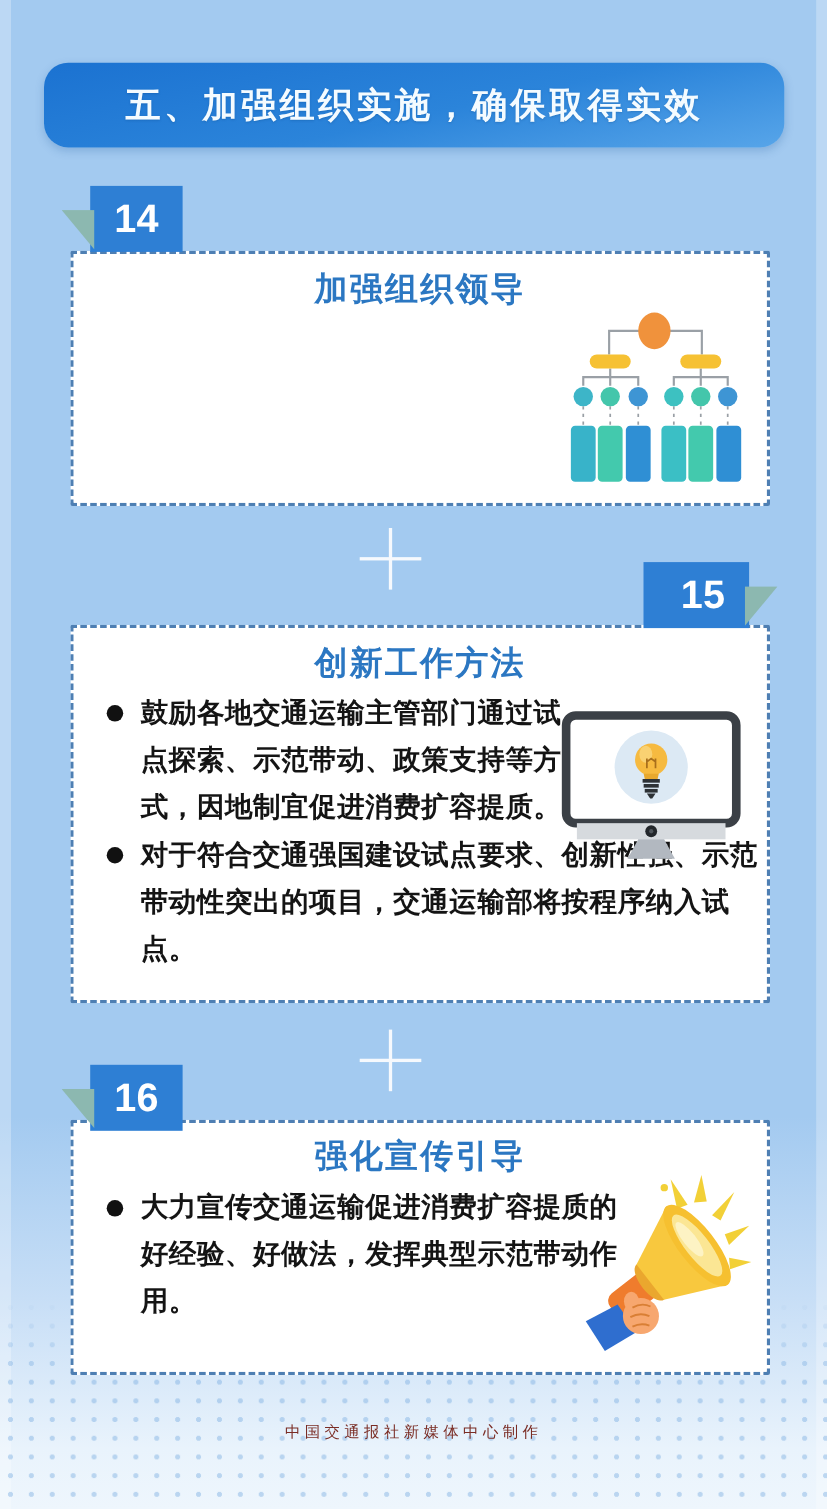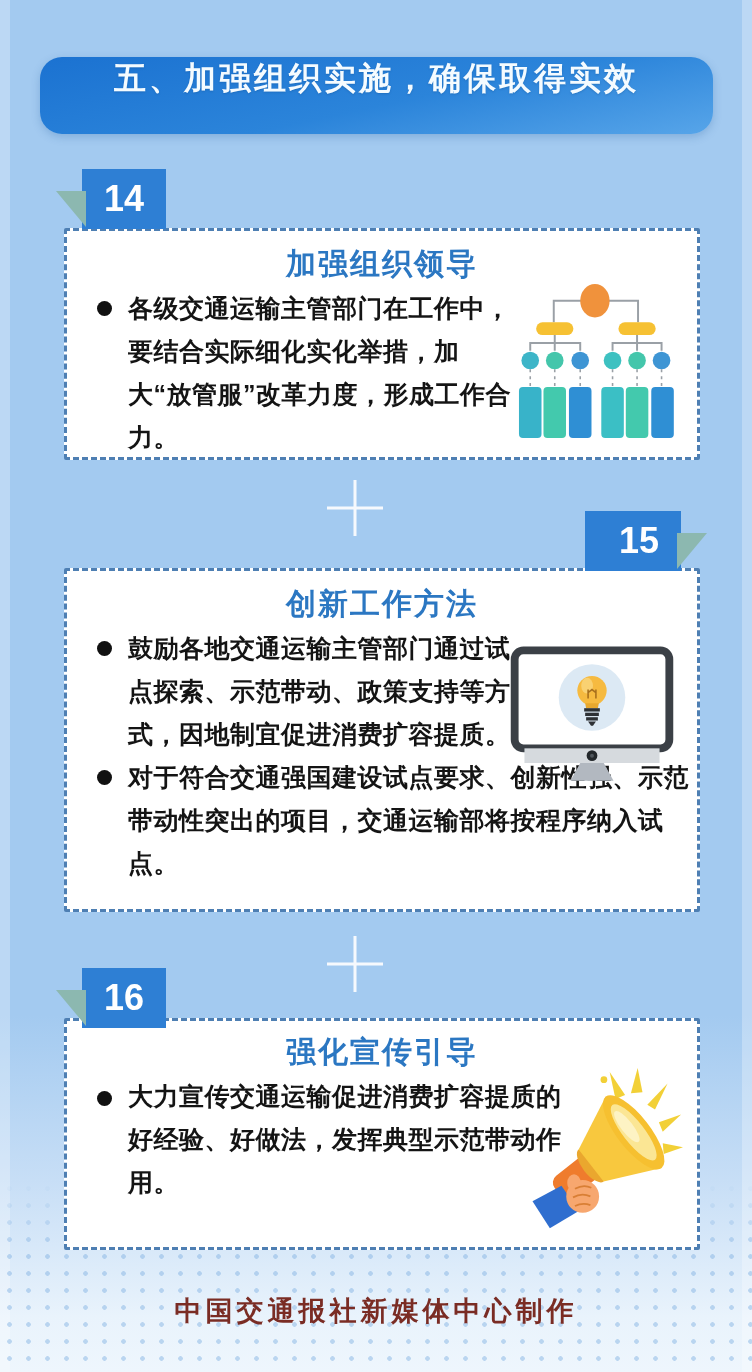--- a/index.html
+++ b/index.html
@@ -22,21 +22,21 @@
     background-image:radial-gradient(circle,rgba(125,175,225,0.45) 2px,rgba(125,175,225,0) 2.6px);
     background-size:19px 17px;
     -webkit-mask-image:linear-gradient(180deg,transparent 0%,#000 35%);
     mask-image:linear-gradient(180deg,transparent 0%,#000 35%);
   }
   
   .banner{
     position:absolute;left:40px;top:57px;width:673px;height:77px;
     border-radius:22px;
     background:linear-gradient(168deg,#1b72d1 0%,#2b84da 55%,#57a5e9 100%);
-    display:flex;justify-content:center;
+    display:flex;align-items:center;justify-content:center;
     box-shadow:0 3px 8px rgba(30,90,160,0.25);
   }
   .banner span{
     color:#f4fbff;font-size:32px;font-weight:bold;letter-spacing:3px;
     text-shadow:0 1px 2px rgba(0,60,120,0.25);
   }
   
   .badge{
     position:absolute;width:84px;height:60px;background:#2e7fd4;
     display:flex;align-items:center;justify-content:center;z-index:3;
@@ -82,44 +82,41 @@
   
   .plus{position:absolute;width:56px;height:56px;opacity:0.9;}
   .plus::before,.plus::after{content:"";position:absolute;background:#ffffff;}
   .plus::before{left:50%;top:0;width:3px;height:100%;transform:translateX(-50%);}
   .plus::after{top:50%;left:0;height:3px;width:100%;transform:translateY(-50%);}
   .plus.p1{left:327px;top:480px;}
   .plus.p2{left:327px;top:936px;}
   
   .footer{
     position:absolute;left:0;right:0;top:1293px;text-align:center;
-    color:#7a2c24;font-size:27px;font-weight:bold;letter-spacing:4px;
+    color:#7a2c24;font-size:14px;font-weight:normal;letter-spacing:4px;
   }
 </style>
 </head>
 <body>
 
 <div class="poster">
   <div class="edge left"></div>
   <div class="edge right"></div>
   <div class="dots"></div>
 
   <div class="banner">
     <span>五、加强组织实施，确保取得实效</span>
   </div>
 
   <div class="badge b14">
     <span class="fold fold-left"></span>
     <span class="num">14</span>
   </div>
   <div class="card c14">
     <div class="card-title">加强组织领导</div>
-    <ul class="bullets">
-      <li class="w385">各级交通运输主管部门在工作中，要结合实际细化实化举措，加大“放管服”改革力度，形成工作合力。</li>
-    </ul>
     <div class="icon org">
       <svg width="196" height="172" viewBox="0 0 200 175">
         <g fill="none" stroke="#9aa0a6" stroke-width="2">
           <path d="M90,24 H62 V46"></path>
             <path d="M118,24 H148 V46"></path>
           <path d="M63,59 V67 M63,67 H38 V75 M63,67 V75 M63,67 H89 V75"></path>
           <path d="M147,59 V67 M147,67 H122 V75 M147,67 V75 M147,67 H172 V75"></path>
         </g>
         <g stroke="#9aa0a6" stroke-width="1.6" stroke-dasharray="3 4">
           <path d="M38,94 V112"></path>

